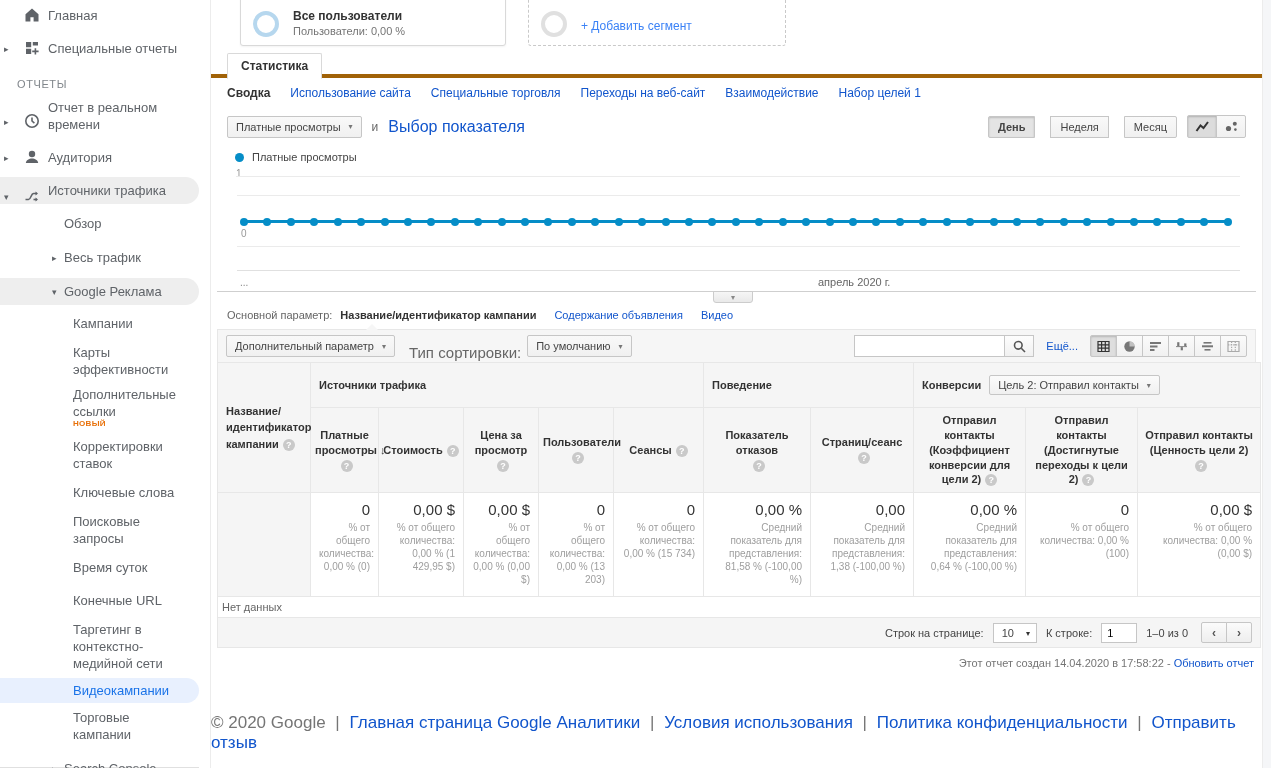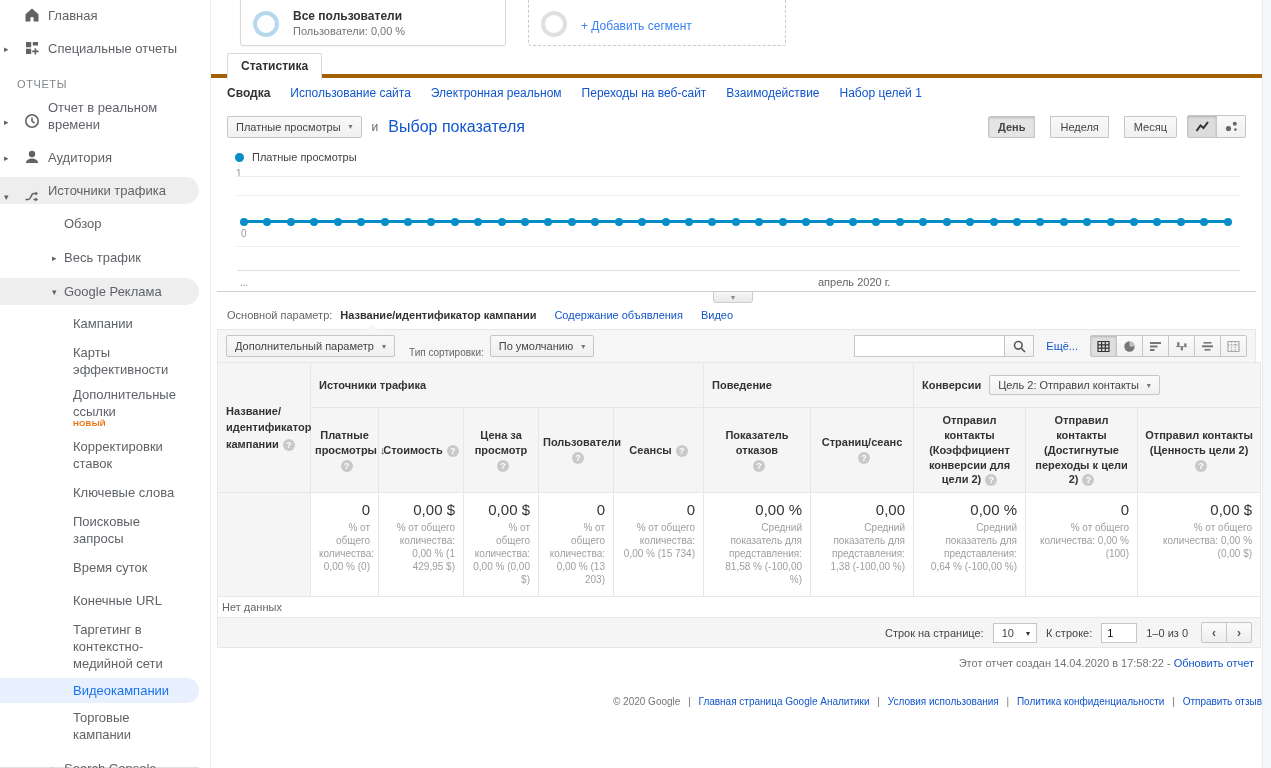--- a/index.html
+++ b/index.html
@@ -97,21 +97,21 @@
   .dim-row { display:flex; align-items:center; margin:17px 16px 0; font-size:11px; }
   .dim-label { color:#666; margin-right:8px; }
   .dim-selected { color:#333; font-weight:bold; margin-right:18px; }
   .dim-link { margin-right:18px; font-size:11px; }
 
   
   .toolbar { position:relative; display:flex; align-items:center; margin:8px 6px 0; height:33px;
              background:#f6f6f6; border:1px solid #e7e7e7; border-bottom:none; padding:0 8px; }
   .toolbar::before { content:""; position:absolute; top:-6px; left:148px;
                      border-left:6px solid transparent; border-right:6px solid transparent; border-bottom:6px solid #f6f6f6; }
-  .sort-label { margin:12px 6px 0 14px; font-size:10px; color:#666; }
+  .sort-label { margin:12px 6px 0 14px; font-size:15px; color:#666; }
   .tb-right { margin-left:auto; display:flex; align-items:center; }
   .search-input { width:150px; height:22px; border:1px solid #c6c6c6; border-right:none; background:#fff;
                   font-size:11px; padding:0 6px; outline:none; }
   .search-btn { width:30px; height:22px; border:1px solid #c6c6c6; background:linear-gradient(#fdfdfd,#f1f1f1);
                 display:flex; align-items:center; justify-content:center; cursor:pointer; color:#555; }
   .more-link { margin:0 12px; font-size:11px; }
   .view-group { display:flex; }
   .view-btn { width:27px; height:22px; border:1px solid #c6c6c6; background:linear-gradient(#fbfbfb,#f1f1f1);
               margin-left:-1px; display:flex; align-items:center; justify-content:center; color:#777; cursor:pointer; }
   .view-btn:first-child { border-radius:2px 0 0 2px; margin-left:0; }
@@ -144,21 +144,21 @@
   .goto-input { width:36px; height:20px; border:1px solid #c6c6c6; font-size:11px; text-align:left; padding:0 5px; outline:none; }
   .pg-group { display:flex; margin-left:4px; }
   .pg-btn { width:26px; height:21px; border:1px solid #c6c6c6; background:linear-gradient(#fbfbfb,#eee);
             margin-left:-1px; cursor:pointer; color:#555; font-size:12px; line-height:1; }
   .pg-btn:first-child { border-radius:2px 0 0 2px; margin-left:0; }
   .pg-btn:last-child { border-radius:0 2px 2px 0; }
   .pg-btn.prev::after { content:"‹"; font-weight:bold; }
   .pg-btn.next::after { content:"›"; font-weight:bold; }
 
   .report-meta { text-align:right; margin:9px 8px 0 0; font-size:11px; color:#757575; }
-  .footer { text-align:right; margin-top:27px; font-size:10px; color:#757575; }
+  .footer { text-align:left; margin-top:44px; font-size:17px; color:#757575; }
   .footer .sep { margin:0 5px; color:#757575; }
   svg { display:block; }
 </style>
 </head>
 <body>
 
 <div class="screen">
 
   <aside class="sidebar">
     <div class="nav-item lvl0" style="margin-top:2px">
@@ -279,21 +279,21 @@
       </div>
     </div>
 
     <div class="tab-row">
       <span class="tab">Статистика</span>
     </div>
 
     <div class="subnav">
       <span class="subtab current">Сводка</span>
       <span class="subtab">Использование сайта</span>
-      <span class="subtab">Электронная реальном</span>
+      <span class="subtab">Специальные торговля</span>
       <span class="subtab">Переходы на веб-сайт</span>
       <span class="subtab">Взаимодействие</span>
       <span class="subtab">Набор целей 1</span>
     </div>
 
     <div class="controls-row">
       <span class="gbtn metric-btn">
         <span>Платные просмотры</span>
         <span class="caret"></span>
       </span>

